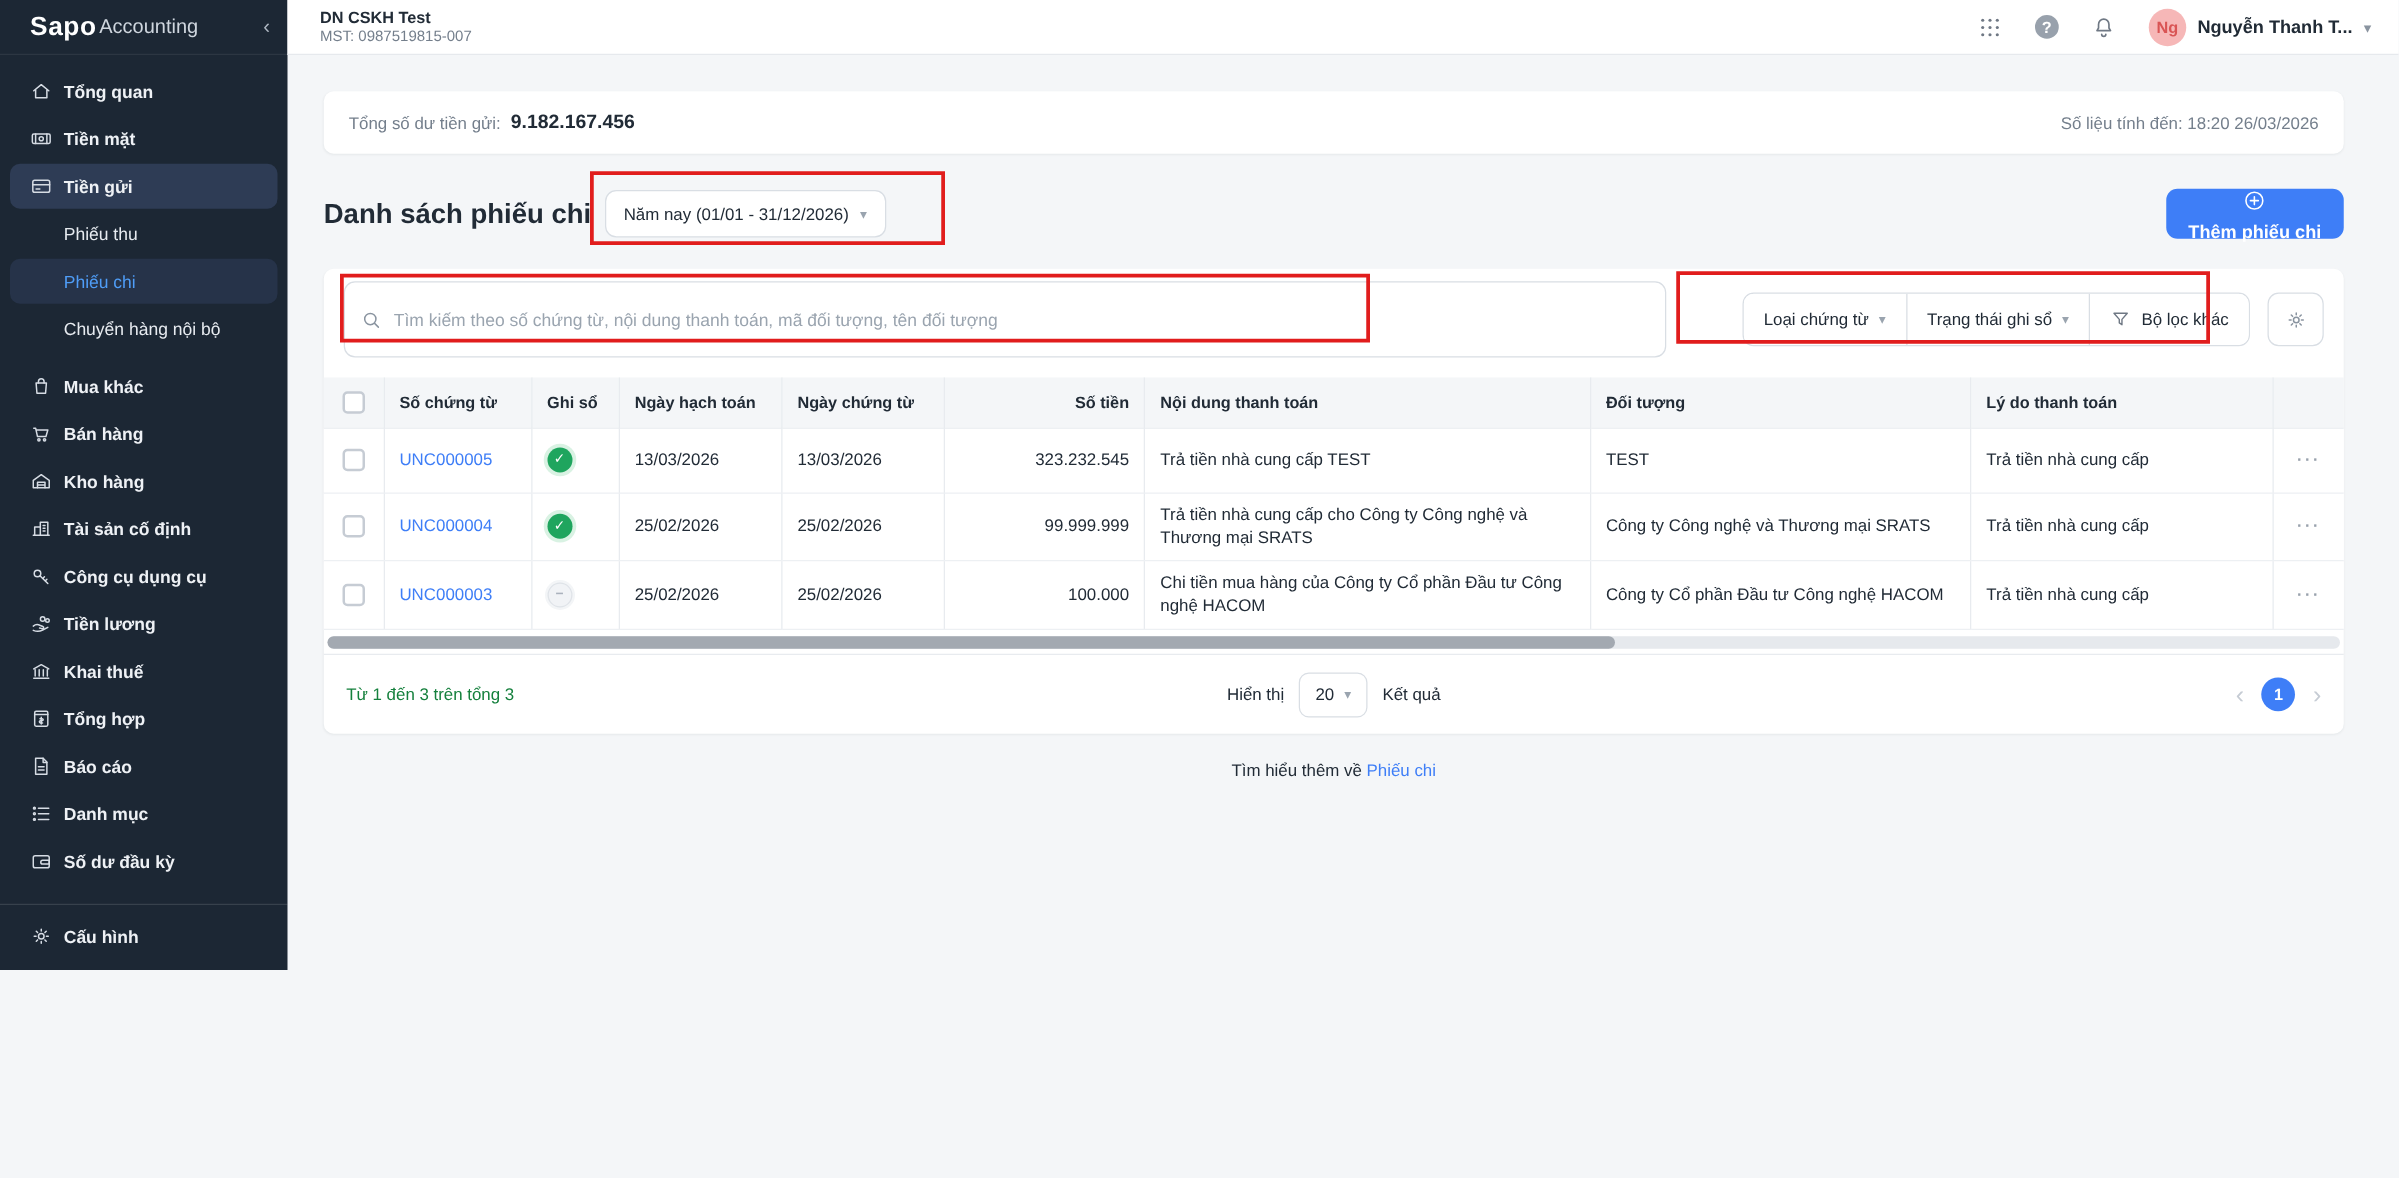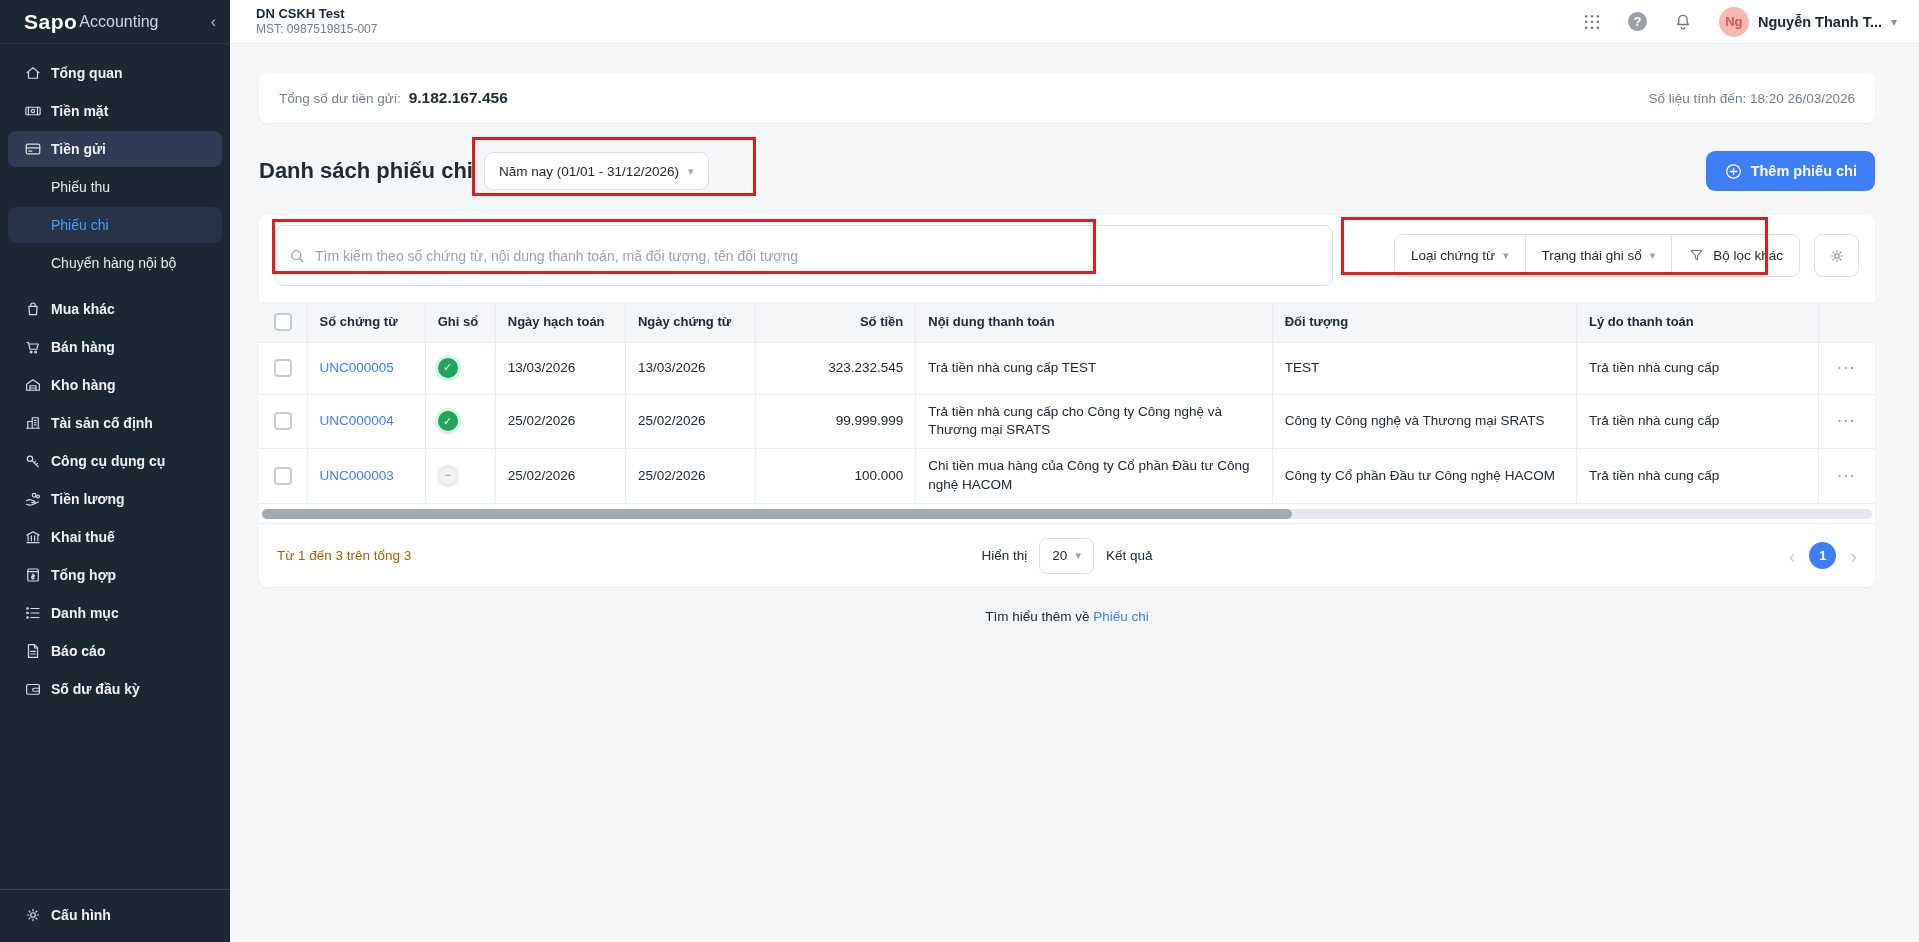--- a/index.html
+++ b/index.html
@@ -2,21 +2,21 @@
 <html><head>
 <meta charset="utf-8">
 <style>
   * { margin:0; padding:0; box-sizing:border-box; }
   html,body { width:1919px; height:942px; overflow:hidden; }
   body { font-family:"Liberation Sans","DejaVu Sans",sans-serif; background:#f4f6f8; color:#212b36; }
 
   .app { position:relative; display:flex; width:1919px; height:942px; }
 
   
-  .sidebar { width:230px; height:942px; background:#1c2734; color:#eef1f5; display:flex; flex-direction:column; flex:0 0 230px; }
+  .sidebar { width:230px; height:776px; background:#1c2734; color:#eef1f5; display:flex; flex-direction:column; flex:0 0 230px; }
   .logo-row { height:44px; display:flex; align-items:center; padding:0 14px 0 24px; border-bottom:1px solid rgba(255,255,255,.07); }
   .logo-text { font-size:21px; font-weight:800; letter-spacing:.5px; color:#fff; }
   .logo-suffix { font-size:16px; font-weight:300; color:#cfd6de; margin-left:2px; }
   .collapse { margin-left:auto; color:#aeb7c2; font-size:16px; cursor:pointer; }
   .menu { padding-top:10px; display:flex; flex-direction:column; }
   .m-item { height:36px; margin:1px 8px; border-radius:8px; display:flex; align-items:center; padding:0 10px 0 16px; font-size:14px; color:#eef1f5; cursor:pointer;font-weight:bold; }
   .m-item .ic { margin-right:9px; color:#d6dce4; flex:0 0 18px; }
   .m-item.active { background:#2e3c55; }
   .m-sub { height:36px; margin:1px 8px; border-radius:8px; display:flex; align-items:center; padding-left:43px; font-size:14px; color:#e7ebf0; cursor:pointer; }
   .m-sub.active { background:#263349; color:#4f9df7; }
@@ -45,21 +45,21 @@
 
   .summary-card { background:#fff; border-radius:8px; height:50px; display:flex; align-items:center; padding:0 20px; box-shadow:0 1px 2px rgba(22,29,37,.06); }
   .summary-label { font-size:13.5px; color:#747f8c; margin-right:8px; }
   .summary-value { font-size:15.5px; font-weight:700; color:#212b36; }
   .summary-asof { margin-left:auto; font-size:13.5px; color:#747f8c; }
 
   .title-row { margin-top:18px; height:60px; display:flex; align-items:center; }
   .page-title { font-size:22px; font-weight:700; color:#212b36; }
   .date-filter { margin-left:11px; height:38px; background:#fff; border:1px solid #d9dee4; border-radius:9px; display:flex; align-items:center; padding:0 14px; font-size:13.5px; color:#212b36; gap:9px; cursor:pointer; }
   .caret { color:#9aa4af; font-size:11px; }
-  .add-btn { margin-left:auto; height:40px; background:#3e7ef7; color:#fff; border:none; border-radius:9px; display:flex; align-items:center; gap:8px; padding:0 18px; font-size:14.5px; font-weight:700; cursor:pointer; font-family:inherit; }
+  .add-btn { margin-left:auto; height:40px; background:#3e7ef7; color:#fff; border:none; border-radius:9px; display:flex; align-items:center; gap:8px; padding:0 18px; font-size:14.5px; font-weight:700; cursor:pointer; font-family:inherit;flex-direction:column; }
   .add-btn .ic { width:19px; height:19px; }
 
   .main-card { margin-top:14px; background:#fff; border-radius:8px; box-shadow:0 1px 2px rgba(22,29,37,.06); }
   .toolbar { display:flex; align-items:center; padding:10px 16px 16px; }
   .search-wrap { flex:0 0 1058px; height:61px; border:1px solid #d9dee4; border-radius:9px; display:flex; align-items:center; padding:0 12px; gap:9px; background:#fff; }
   .search-wrap .ic { color:#8a94a0; flex:0 0 18px; }
   .search-input { border:none; outline:none; flex:1; font-size:14px; font-family:inherit; color:#212b36; background:transparent; }
   .search-input::placeholder { color:#9aa4af; }
   .filter-group { margin-left:auto; display:flex; height:43px; border:1px solid #d9dee4; border-radius:9px; overflow:hidden; }
   .filter-btn { display:flex; align-items:center; gap:8px; padding:0 16px; font-size:13.5px; color:#212b36; background:#fff; cursor:pointer; }
@@ -78,21 +78,21 @@
   .doc-link { color:#3e7ef7; text-decoration:none; cursor:pointer; }
   .badge { width:20px; height:20px; border-radius:50%; display:flex; align-items:center; justify-content:center; font-size:11px; }
   .badge.green { background:#1fa55e; color:#fff; box-shadow:0 0 0 3px #d9f2e3; font-weight:700; }
   .badge.gray { background:#f1f3f6; color:#aab2bd; border:1px solid #dfe3e8; box-shadow:0 0 0 2px #f3f5f7; font-weight:700; }
   .more-dots { color:#98a1ac; font-weight:700; letter-spacing:2px; font-size:13px; text-align:center; cursor:pointer; }
 
   .hscroll { margin:5px 3px 4px; height:10px; background:#e6e9ed; border-radius:6px; position:relative; }
   .hscroll-thumb { position:absolute; left:0; top:0; height:10px; width:64%; background:#a3a9b1; border-radius:6px; cursor:grab; }
 
   .pagination { border-top:1px solid #e8ebef; height:64px; display:flex; align-items:center; padding:0 18px; }
-  .pag-left { flex:1; font-size:13.5px; color:#a16207; }
+  .pag-left { flex:1; font-size:13.5px; color:#15803d; }
   .pag-center { display:flex; align-items:center; gap:12px; font-size:13.5px; color:#212b36; }
   .page-size { height:36px; border:1px solid #d9dee4; border-radius:8px; display:flex; align-items:center; gap:8px; padding:0 12px; cursor:pointer; }
   .pag-right { flex:1; display:flex; align-items:center; justify-content:flex-end; gap:14px; }
   .pag-arrow { color:#c6ccd4; font-size:20px; cursor:pointer; line-height:1; }
   .page-pill { width:27px; height:27px; border-radius:50%; background:#3e7ef7; color:#fff; font-size:13px; font-weight:600; display:flex; align-items:center; justify-content:center; cursor:pointer; }
 
   .learn-more { margin-top:22px; text-align:center; font-size:13.5px; color:#212b36; }
   .learn-link { color:#3e7ef7; text-decoration:none; cursor:pointer; }
 
   
@@ -197,33 +197,33 @@
       <div class="m-item">
         <span class="ic"><svg viewBox="0 0 24 24">
               <rect x="5" y="4" width="14" height="16" rx="1.5"></rect>
               <path d="M5 7.5h14"></path>
               <path d="M12 10.5v7M10.6 12h2.3a1.1 1.1 0 0 1 0 2.2h-1.8a1.1 1.1 0 0 0 0 2.2h2.3"></path>
             </svg></span>
         <span>Tổng hợp</span>
       </div>
       <div class="m-item">
         <span class="ic"><svg viewBox="0 0 24 24">
+              <path d="M6 3.5h8l4 4V20.5H6z"></path>
+              <path d="M14 3.5V8h4M9 12.5h6M9 16h6"></path>
+            </svg></span>
+        <span>Báo cáo</span>
+      </div>
+      <div class="m-item">
+        <span class="ic"><svg viewBox="0 0 24 24">
               <path d="M9 6h11M9 12h11M9 18h11"></path>
               <circle cx="4.7" cy="6" r="1"></circle>
               <circle cx="4.7" cy="12" r="1"></circle>
               <circle cx="4.7" cy="18" r="1"></circle>
             </svg></span>
         <span>Danh mục</span>
-      </div>
-      <div class="m-item">
-        <span class="ic"><svg viewBox="0 0 24 24">
-              <path d="M6 3.5h8l4 4V20.5H6z"></path>
-              <path d="M14 3.5V8h4M9 12.5h6M9 16h6"></path>
-            </svg></span>
-        <span>Báo cáo</span>
       </div>
       <div class="m-item">
         <span class="ic"><svg viewBox="0 0 24 24">
               <rect x="3.5" y="6" width="17" height="13" rx="2"></rect>
               <path d="M13.5 11h7v4h-7a2 2 0 0 1 0-4z"></path>
             </svg></span>
         <span>Số dư đầu kỳ</span>
       </div>
     </nav>
     <div class="sidebar-bottom">

